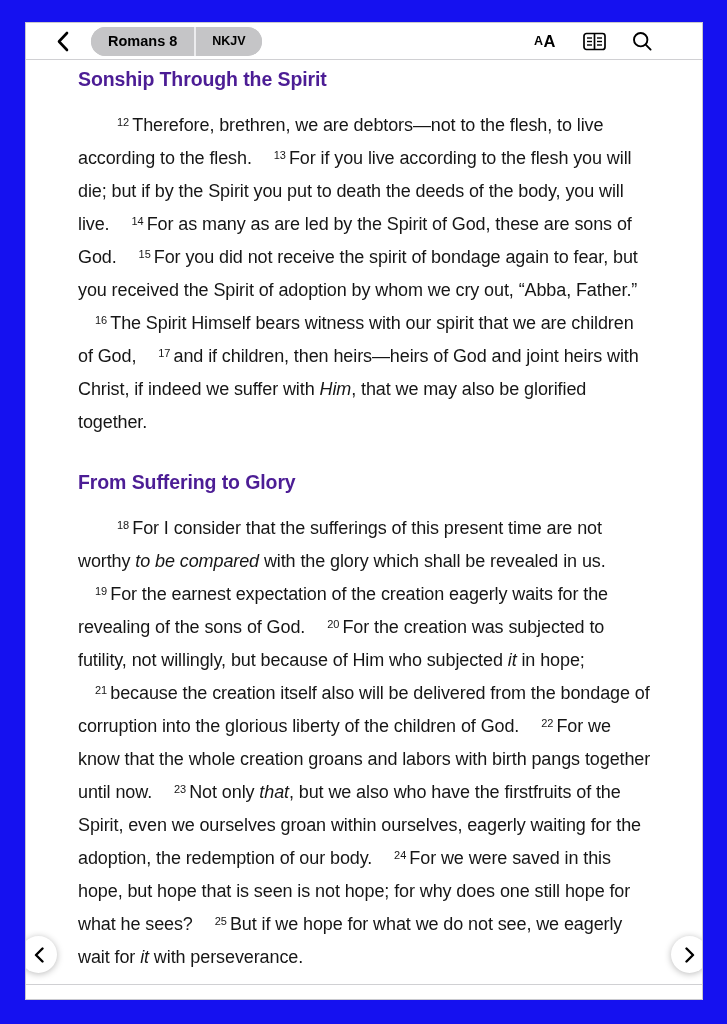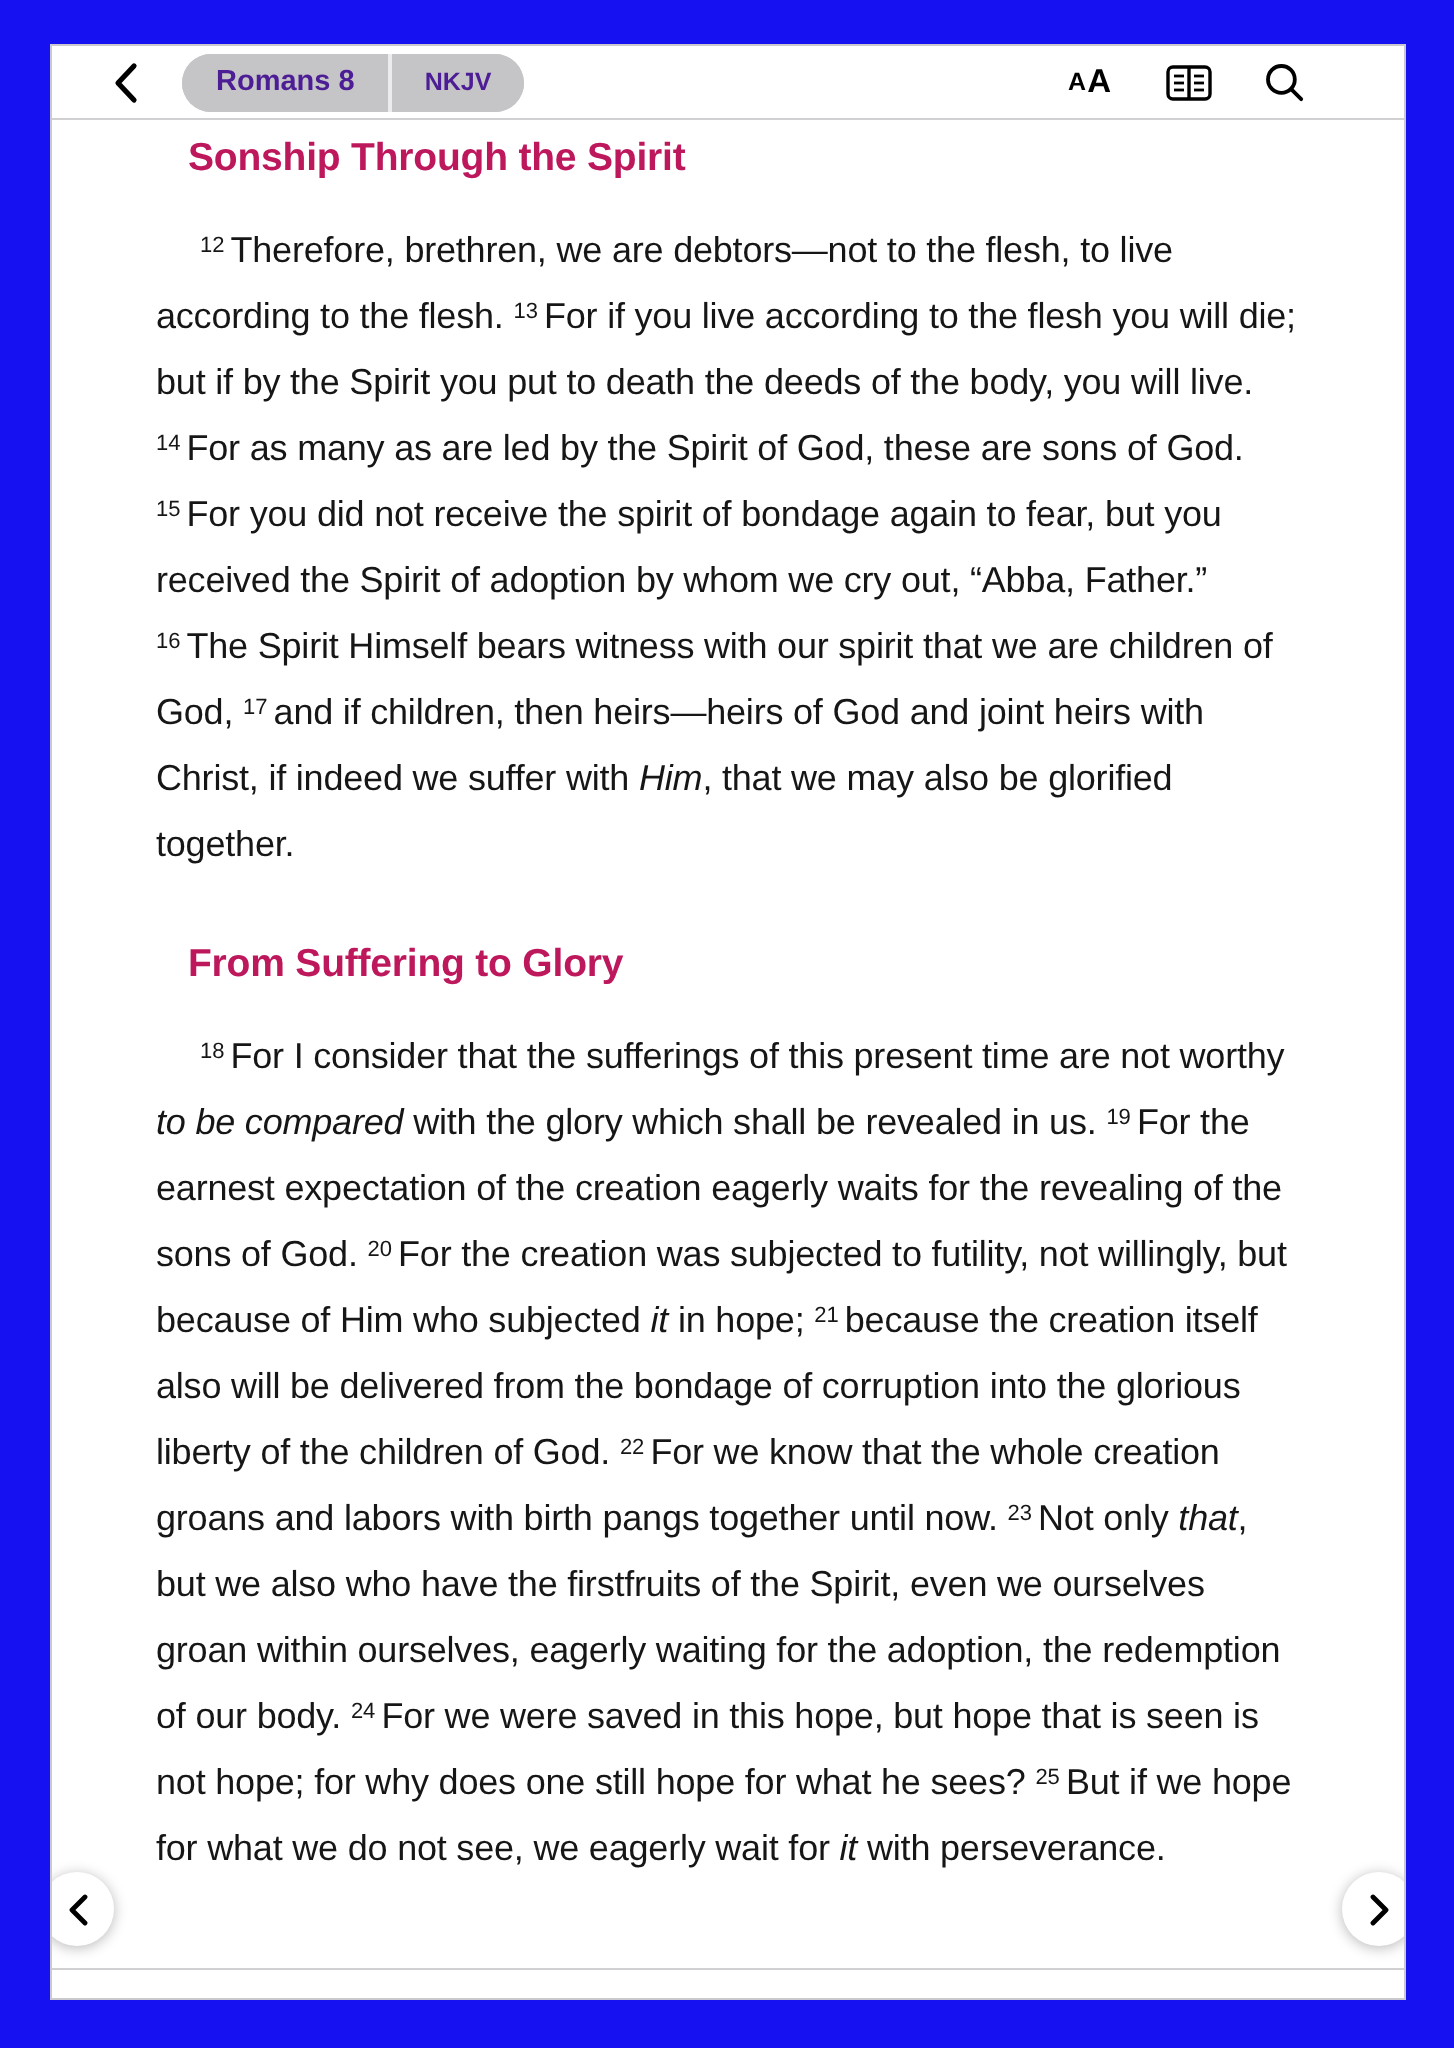--- a/index.html
+++ b/index.html
@@ -42,21 +42,21 @@
   .ref-pill {
     display: flex; align-items: stretch;
     height: 29px;
     border-radius: 15px;
     overflow: hidden;
     background: var(--pill_bg, #c5c5c7);
   }
   .pill-seg {
     border: none; cursor: pointer;
     background: var(--pill_bg, #c5c5c7);
-    color: #4c1d95;
+    color: #000000;
     font-family: inherit;
     font-weight: bold;
     display: flex; align-items: center;
     padding: 0 17px;
     text-align: right;
   }
   .pill-seg.ref { font-size: 14.5px; }
   .pill-seg.ver { font-size: 12.5px; padding: 0 16px; }
   .pill-divider { width: 2px; background: #ececee; }
 
@@ -69,33 +69,33 @@
 
   
   .content {
     padding: 6px 50px 40px 52px;
     color: var(--text, #161616);
   }
   .content h2 {
     font-size: 19.5px;
     line-height: 26px;
     font-weight: bold;
-    color: #be185d;
-    margin: 30px 0 17px 16px;
+    color: #4c1d95;
+    margin: 30px 0 17px 0;
     letter-spacing: -0.1px;
   }
   .content section:first-child h2 { margin-top: 0; }
   .content p {
     margin: 0;
     font-size: 18px;
     line-height: 33px;
     letter-spacing: -0.1px;
     text-indent: 22px;
   }
-  .verse { cursor: pointer; }
+  .verse { cursor: pointer; margin-left: 17px; }
   .verse sup {
     font-size: 11px;
     line-height: 0;
     position: relative;
     top: -5.5px;
     vertical-align: baseline;
     margin-right: 3px;
     letter-spacing: 0;
   }
 

